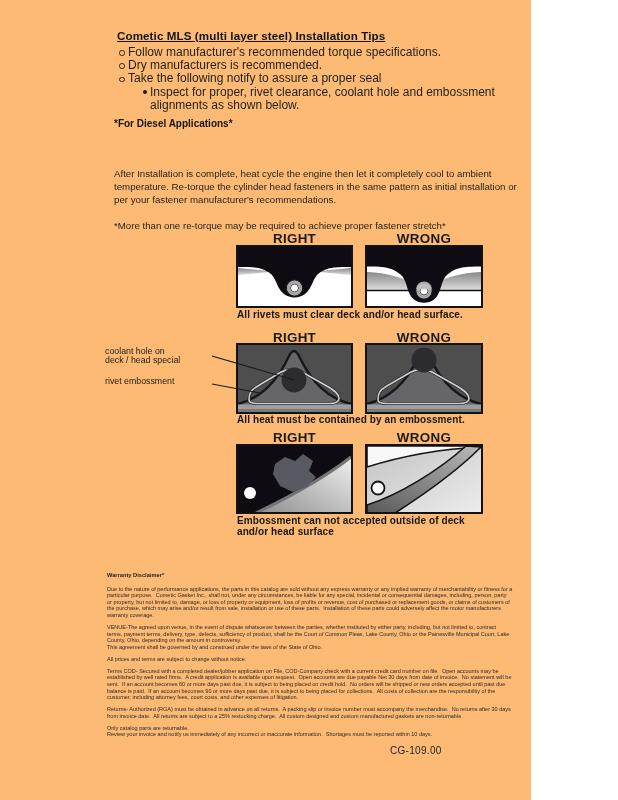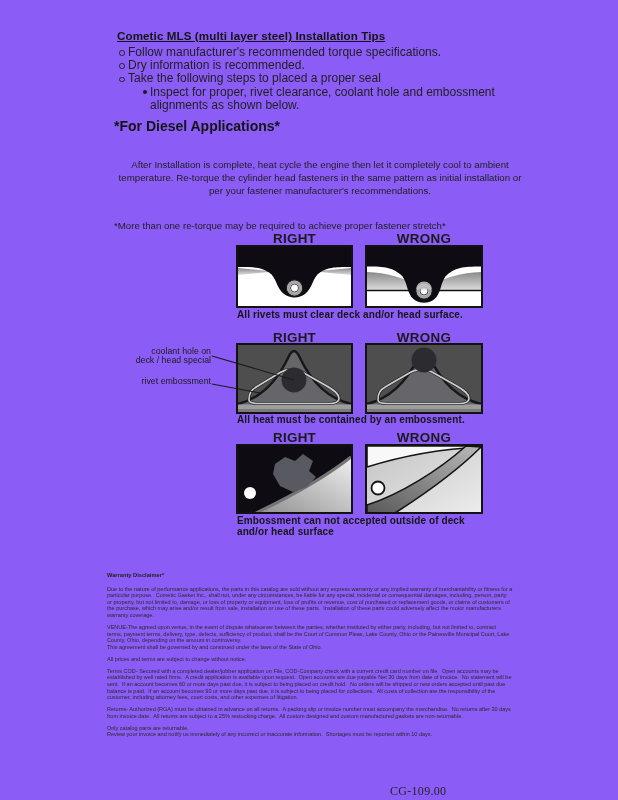--- a/index.html
+++ b/index.html
@@ -1,69 +1,69 @@
 <!DOCTYPE html>
 <html><head>
 <meta charset="utf-8">
 <style>
   html,body{margin:0;padding:0;background:#ffffff;}
   .page{
-    position:relative;width:618px;height:800px;background:#8b5cf6;overflow:hidden;
+    position:relative;width:531px;height:800px;background:#fdba74;overflow:hidden;
     font-family:"Liberation Sans","DejaVu Sans",sans-serif;color:#1f1f1f;
   }
   .pre{white-space:pre-wrap;}
   .page-title{
     position:absolute;left:117px;top:29px;font-size:11.6px;font-weight:700;
     text-decoration:underline;letter-spacing:.1px;color:#141414;white-space:nowrap;
   }
   .tips{position:absolute;left:119px;top:46px;width:430px;font-size:12px;line-height:13.2px;}
   .bullet-row{display:flex;align-items:flex-start;}
   .bullet-row.sub{padding-left:24px;}
   .b1{flex:none;width:3.5px;height:3.5px;border:1px solid #242424;border-radius:50%;margin:4.2px 3.5px 0 0;}
   .b2{flex:none;width:4px;height:4px;background:#1c1c1c;border-radius:50%;margin:4.6px 3px 0 0;}
-  .diesel-heading{position:absolute;left:114px;top:118px;font-size:14px;font-weight:700;color:#141414;white-space:nowrap;}
+  .diesel-heading{position:absolute;left:114px;top:118px;font-size:10px;font-weight:700;color:#141414;white-space:nowrap;}
   .diesel-p{position:absolute;left:114px;width:412px;font-size:9.7px;line-height:13.1px;}
-  .p1{top:134px;} .p2{top:158px;text-align:center;} .p3{top:203px;margin-top:16px;}
+  .p1{top:134px;} .p2{top:167px;} .p3{top:203px;margin-top:16px;}
   .dgroup{position:absolute;left:236px;width:248px;}
   .g1{top:231px;} .g2{top:330px;} .g3{top:430px;}
   .dg-label{position:absolute;top:0;width:117px;text-align:center;font-size:13.4px;font-weight:700;letter-spacing:.3px;color:#1a1a1a;}
   .dg-label.wrong{left:129px;width:118px;}
   .dg-box{position:absolute;line-height:0;}
   .g1 .dg-box{top:14px;} .g2 .dg-box{top:13px;} .g3 .dg-box{top:14px;}
   .dg-box.wrong{left:129px;}
   .dg-caption{position:absolute;left:1px;font-size:10px;font-weight:700;color:#161616;letter-spacing:.1px;white-space:nowrap;line-height:11px;}
   .g1 .dg-caption{top:78px;} .g2 .dg-caption{top:84px;} .g3 .dg-caption{top:85px;}
-  .callout{position:absolute;left:105px;width:106px;text-align:right;font-size:8.8px;line-height:9.4px;color:#1c1c1c;}
+  .callout{position:absolute;left:105px;width:106px;text-align:left;font-size:8.8px;line-height:9.4px;color:#1c1c1c;}
   .co1{top:347px;} .co2{top:377px;}
   .callout-lines{position:absolute;left:211px;top:347px;z-index:5;}
   .legal{position:absolute;left:107px;top:572px;width:412px;height:180px;}
   .legal-inner{width:676px;transform:scale(0.6);transform-origin:0 0;color:#2a2a2a;}
   .legal-heading{font-size:9.5px;font-weight:700;margin:0 0 12px 0;color:#222222;}
   .legal-block{font-size:9.2px;line-height:11px;margin:0 0 9px 0;}
-  .footer-code{position:absolute;left:390px;top:784px;font-size:12px;letter-spacing:.3px;color:#242424;white-space:nowrap;font-family:Liberation Serif, serif;}
+  .footer-code{position:absolute;left:390px;top:745px;font-size:10px;letter-spacing:.3px;color:#242424;white-space:nowrap;}
 </style>
 </head>
 <body>
 
 <div class="page">
 
   <div class="page-title">Cometic MLS (multi layer steel) Installation Tips</div>
 
   <div class="tips">
     <div class="bullet-row">
       <span class="b1"></span>
       <span class="pre">Follow manufacturer's recommended torque specifications.</span>
     </div>
     <div class="bullet-row">
       <span class="b1"></span>
-      <span class="pre">Dry information is recommended.</span>
+      <span class="pre">Dry manufacturers is recommended.</span>
     </div>
     <div class="bullet-row">
       <span class="b1"></span>
-      <span class="pre">Take the following steps to placed a proper seal</span>
+      <span class="pre">Take the following notify to assure a proper seal</span>
     </div>
     <div class="bullet-row sub">
       <span class="b2"></span>
       <span class="pre">Inspect for proper, rivet clearance, coolant hole and embossment alignments as shown below.</span>
     </div>
   </div>
 
   <div class="diesel-heading">*For Diesel Applications*</div>
   <div class="diesel-p p2 pre">After Installation is complete, heat cycle the engine then let it completely cool to ambient temperature. Re-torque the cylinder head fasteners in the same pattern as initial installation or per your fastener manufacturer's recommendations.</div>
   <div class="diesel-p p3 pre">*More than one re-torque may be required to achieve proper fastener stretch*</div>

